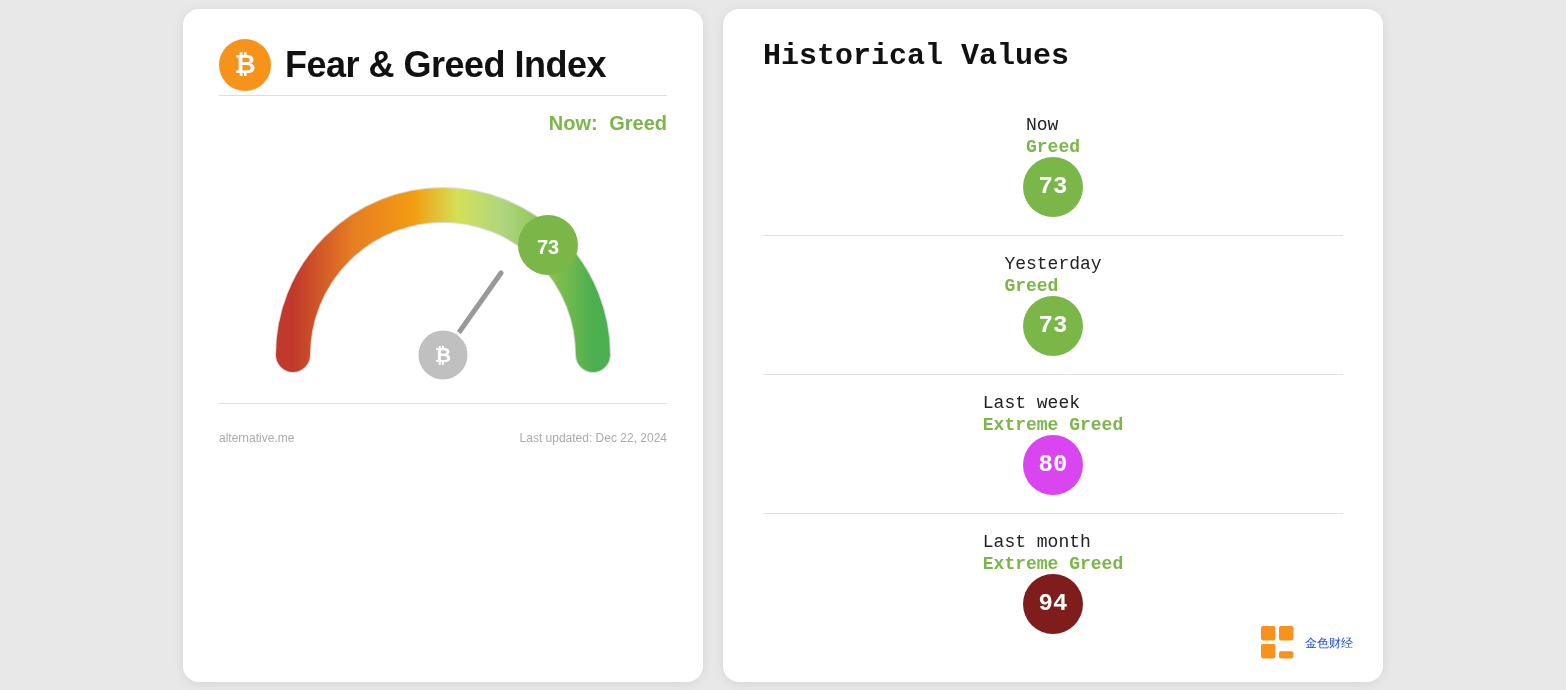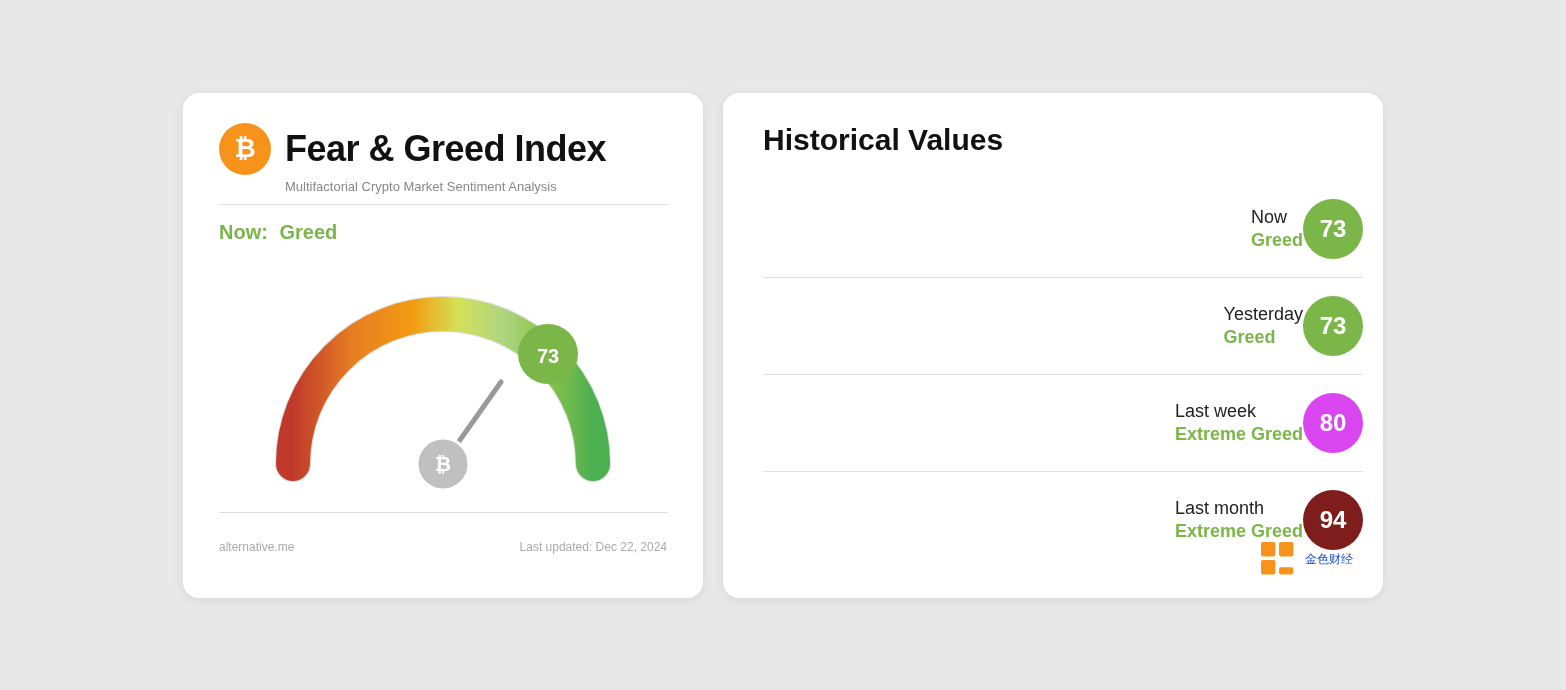--- a/index.html
+++ b/index.html
@@ -58,21 +58,21 @@
       color: #888;
       margin-bottom: 10px;
       margin-left: 66px;
     }
     .divider {
       border: none;
       border-top: 1px solid #ddd;
       margin-bottom: 16px;
     }
     .now-label {
-      text-align: left;
+      text-align: right;
       font-size: 20px;
       font-weight: 700;
       color: #222;
       margin-bottom: 10px;
     }
     .now-label span {
       color: #7ab648;
     }
     
     .gauge-container {
@@ -96,37 +96,39 @@
       font-size: 12px;
       color: #aaa;
       border-top: 1px solid #ddd;
       padding-top: 27px;
     }
 
     
     .right-card {
       background: #fff;
       border-radius: 16px;
-      padding: 30px 20px 30px 40px;
+      padding: 30px 40px 30px 40px;
       flex: 1;
       box-shadow: 0 2px 12px rgba(0,0,0,0.08);
       position: relative;
+      font-family: Liberation Mono, monospace;
     }
     .right-title {
       font-size: 30px;
       font-weight: 700;
       color: #111;
       margin-bottom: 24px;
     }
     .hist-row {
       display: flex;
       align-items: center;
       justify-content: flex-end;
       padding: 18px 0;
       border-bottom: 1px solid #e0e0e0;
+      flex-direction: column;
     }
     .hist-row:last-child {
       border-bottom: none;
     }
     .hist-label {
       display: flex;
       flex-direction: column;
       gap: 2px;
     }
     .hist-period {
@@ -181,21 +183,20 @@
 
 <div class="container">
 
   <div class="left-card">
     <div class="card-header">
       <div class="bitcoin-icon">
         <span>₿</span>
       </div>
       <div class="card-title">Fear &amp; Greed Index</div>
     </div>
-    <div class="card-subtitle">Multifactorial Crypto Market Sentiment Analysis</div>
     <hr class="divider">
     <div class="now-label">
       <span>Now:</span>
       <span style="color:#7ab648; margin-left:6px;">Greed</span>
     </div>
 
     <div class="gauge-container">
       <svg class="gauge-svg" viewBox="0 0 380 240" xmlns="http://www.w3.org/2000/svg">
         <defs>
           <linearGradient id="gaugeGrad" x1="0%" y1="0%" x2="100%" y2="0%">

